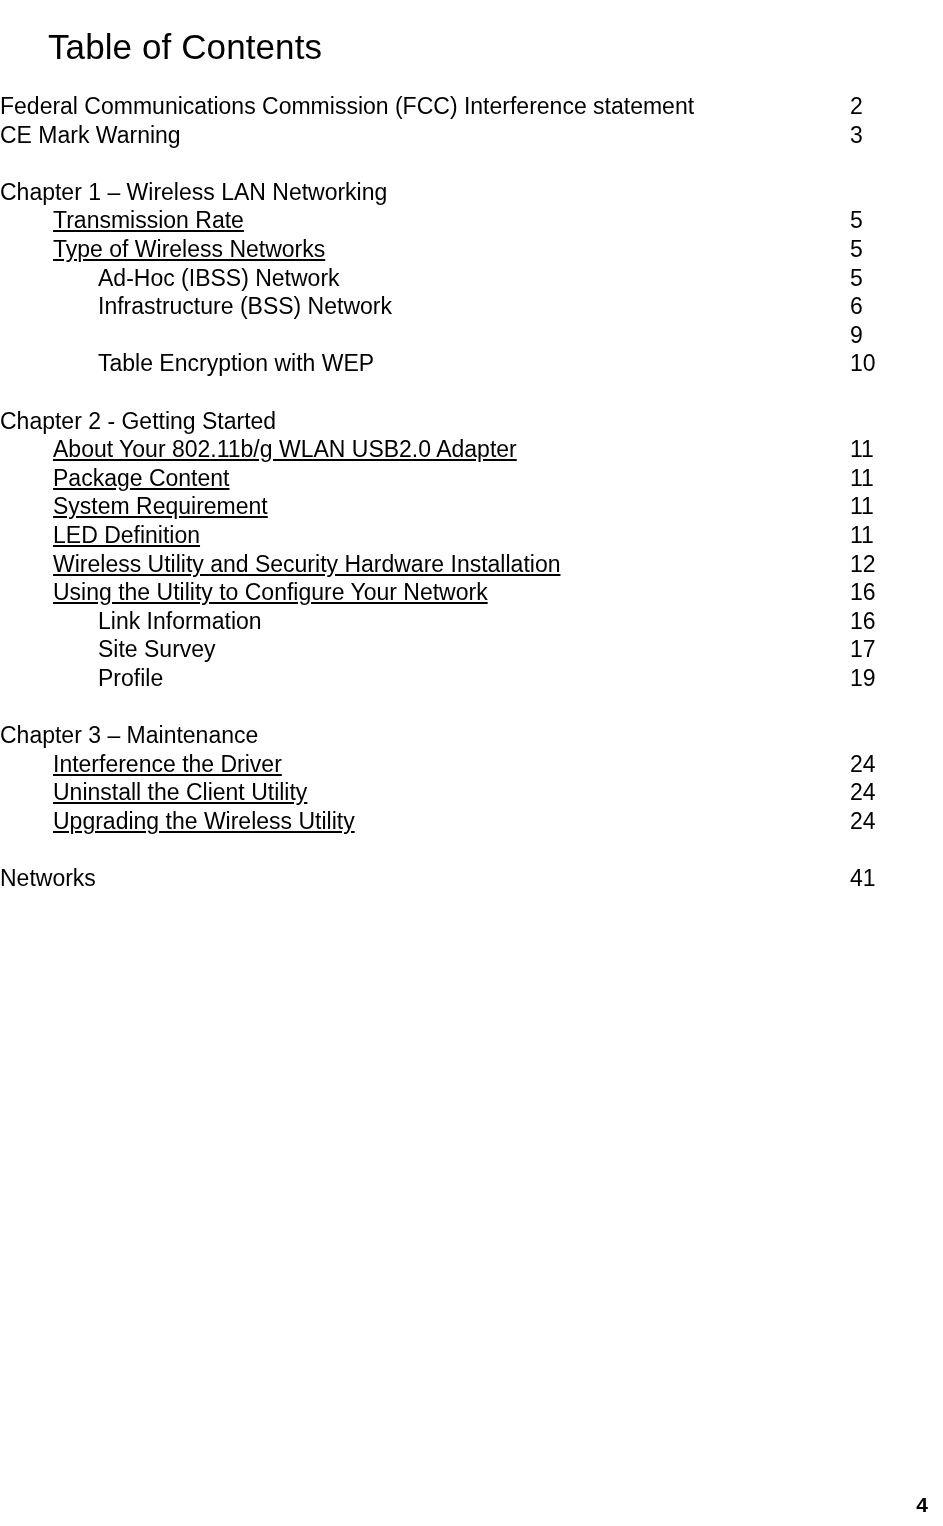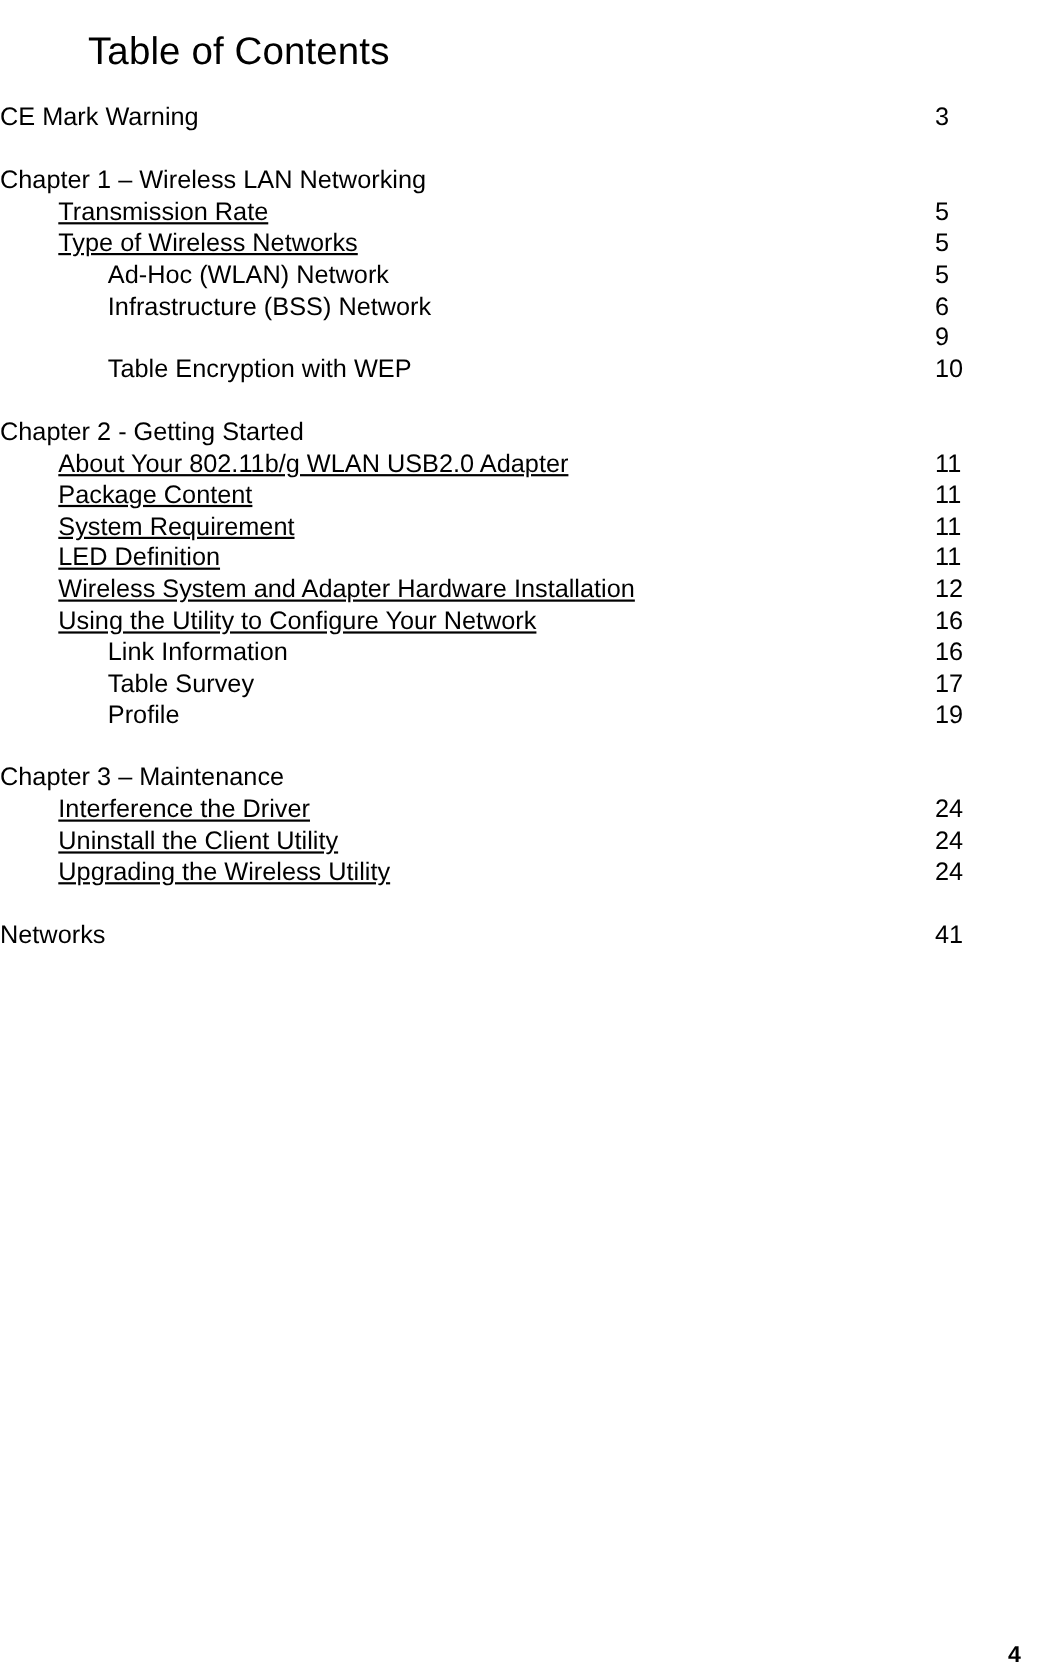--- a/index.html
+++ b/index.html
@@ -22,21 +22,20 @@
   
   .doc-title {
     position: absolute;
     left: 48px;
     top: 2px;
     font-size: 35px;
     line-height: 44px;
     font-weight: 400;
     letter-spacing: 0.1px;
     white-space: nowrap;
-    margin-left: 32px;
   }
 
   
   .toc {
     position: absolute;
     left: 0px;
     top: 92px;
     width: 943px;
   }
   .toc-row {
@@ -84,37 +83,41 @@
 </style>
 </head>
 <body>
 
 <div class="page">
 
   <h1 class="doc-title">Table of Contents</h1>
 
   <div class="toc" id="toc-list">
       <div class="toc-row lvl0">
+        <span class="toc-label">Federal Communications Commission (FCC) Interference statement</span>
+        <span class="toc-page">2</span>
+      </div>
+      <div class="toc-row lvl0">
         <span class="toc-label">CE Mark Warning</span>
         <span class="toc-page">3</span>
       </div>
       <div class="toc-row spacer"></div>
       <div class="toc-row lvl0 bold">
         <span class="toc-label">Chapter 1 – Wireless LAN Networking</span>
       </div>
       <div class="toc-row lvl1">
         <span class="toc-label">Transmission Rate</span>
         <span class="toc-page">5</span>
       </div>
       <div class="toc-row lvl1">
         <span class="toc-label">Type of Wireless Networks</span>
         <span class="toc-page">5</span>
       </div>
       <div class="toc-row lvl2">
-        <span class="toc-label">Ad-Hoc (WLAN) Network</span>
+        <span class="toc-label">Ad-Hoc (IBSS) Network</span>
         <span class="toc-page">5</span>
       </div>
       <div class="toc-row lvl2">
         <span class="toc-label">Infrastructure (BSS) Network</span>
         <span class="toc-page">6</span>
       </div>
       <div class="toc-row lvl2">
         <span class="toc-page">9</span>
       </div>
       <div class="toc-row lvl2">
@@ -135,33 +138,33 @@
       </div>
       <div class="toc-row lvl1">
         <span class="toc-label">System Requirement</span>
         <span class="toc-page">11</span>
       </div>
       <div class="toc-row lvl1">
         <span class="toc-label">LED Definition</span>
         <span class="toc-page">11</span>
       </div>
       <div class="toc-row lvl1">
-        <span class="toc-label">Wireless System and Adapter Hardware Installation</span>
+        <span class="toc-label">Wireless Utility and Security Hardware Installation</span>
         <span class="toc-page">12</span>
       </div>
       <div class="toc-row lvl1">
         <span class="toc-label">Using the Utility to Configure Your Network</span>
         <span class="toc-page">16</span>
       </div>
       <div class="toc-row lvl2">
         <span class="toc-label">Link Information</span>
         <span class="toc-page">16</span>
       </div>
       <div class="toc-row lvl2">
-        <span class="toc-label">Table Survey</span>
+        <span class="toc-label">Site Survey</span>
         <span class="toc-page">17</span>
       </div>
       <div class="toc-row lvl2">
         <span class="toc-label">Profile</span>
         <span class="toc-page">19</span>
       </div>
       <div class="toc-row spacer"></div>
       <div class="toc-row lvl0 bold">
         <span class="toc-label">Chapter 3 – Maintenance</span>
       </div>

